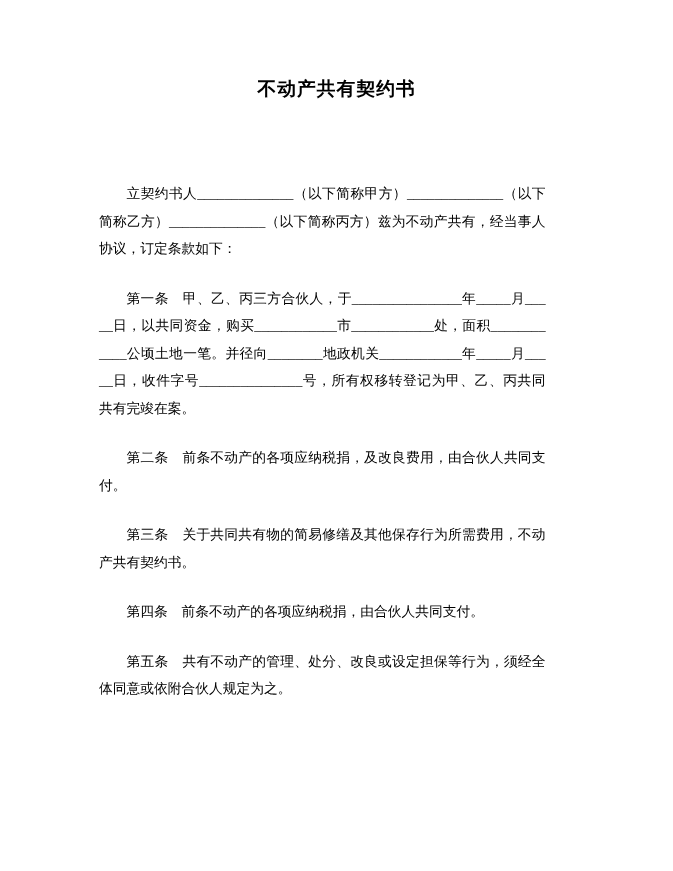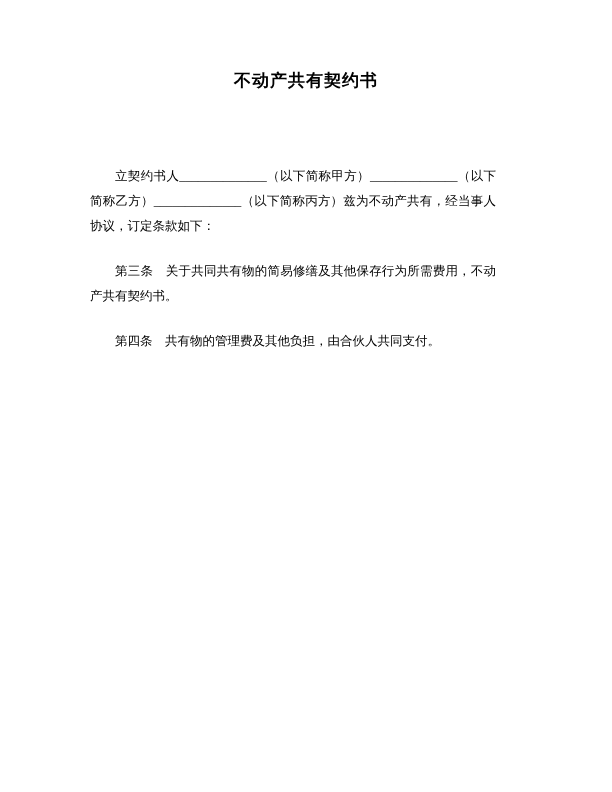--- a/index.html
+++ b/index.html
@@ -43,16 +43,19 @@
   }
 </style>
 </head>
 <body>
 
 <div class="page">
   <h1 class="doc-title">不动产共有契约书</h1>
 
   <div class="doc-body">
     <p class="first-para">立契约书人______________（以下简称甲方）______________（以下简称乙方）______________（以下简称丙方）兹为不动产共有，经当事人协议，订定条款如下：</p>
+    <p>第一条　甲、乙、丙三方合伙人，于________________年_____月_____日，以共同资金，购买____________市____________处，面积____________公顷土地一笔。并径向________地政机关____________年_____月_____日，收件字号_______________号，所有权移转登记为甲、乙、丙共同共有完竣在案。</p>
+    <p>第二条　前条不动产的各项应纳税捐，及改良费用，由合伙人共同支付。</p>
     <p>第三条　关于共同共有物的简易修缮及其他保存行为所需费用，不动产共有契约书。</p>
-    <p>第四条　共有物的管理费及其他负担，由合伙人共同支付。</p>
+    <p>第四条　前条不动产的各项应纳税捐，由合伙人共同支付。</p>
+    <p>第五条　共有不动产的管理、处分、改良或设定担保等行为，须经全体同意或依附合伙人规定为之。</p>
   </div>
 </div>
 
 </body></html>

